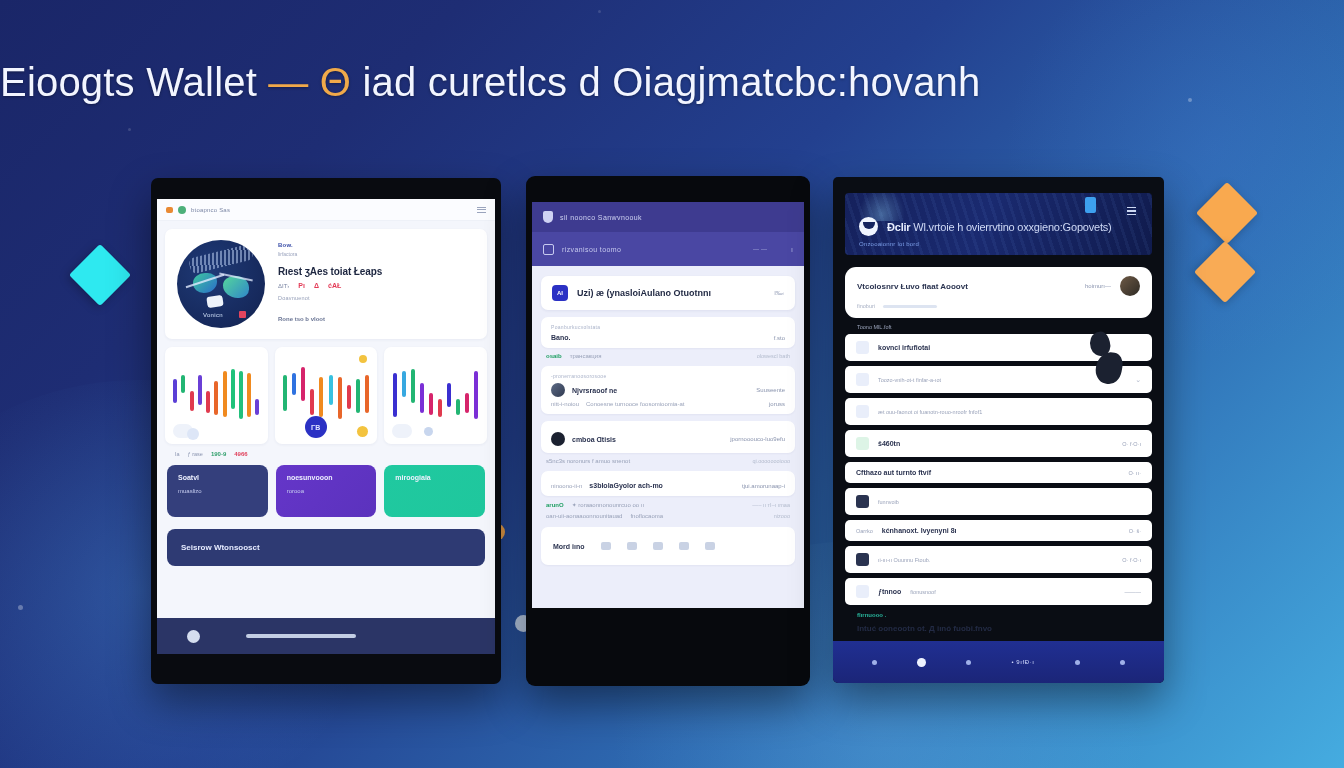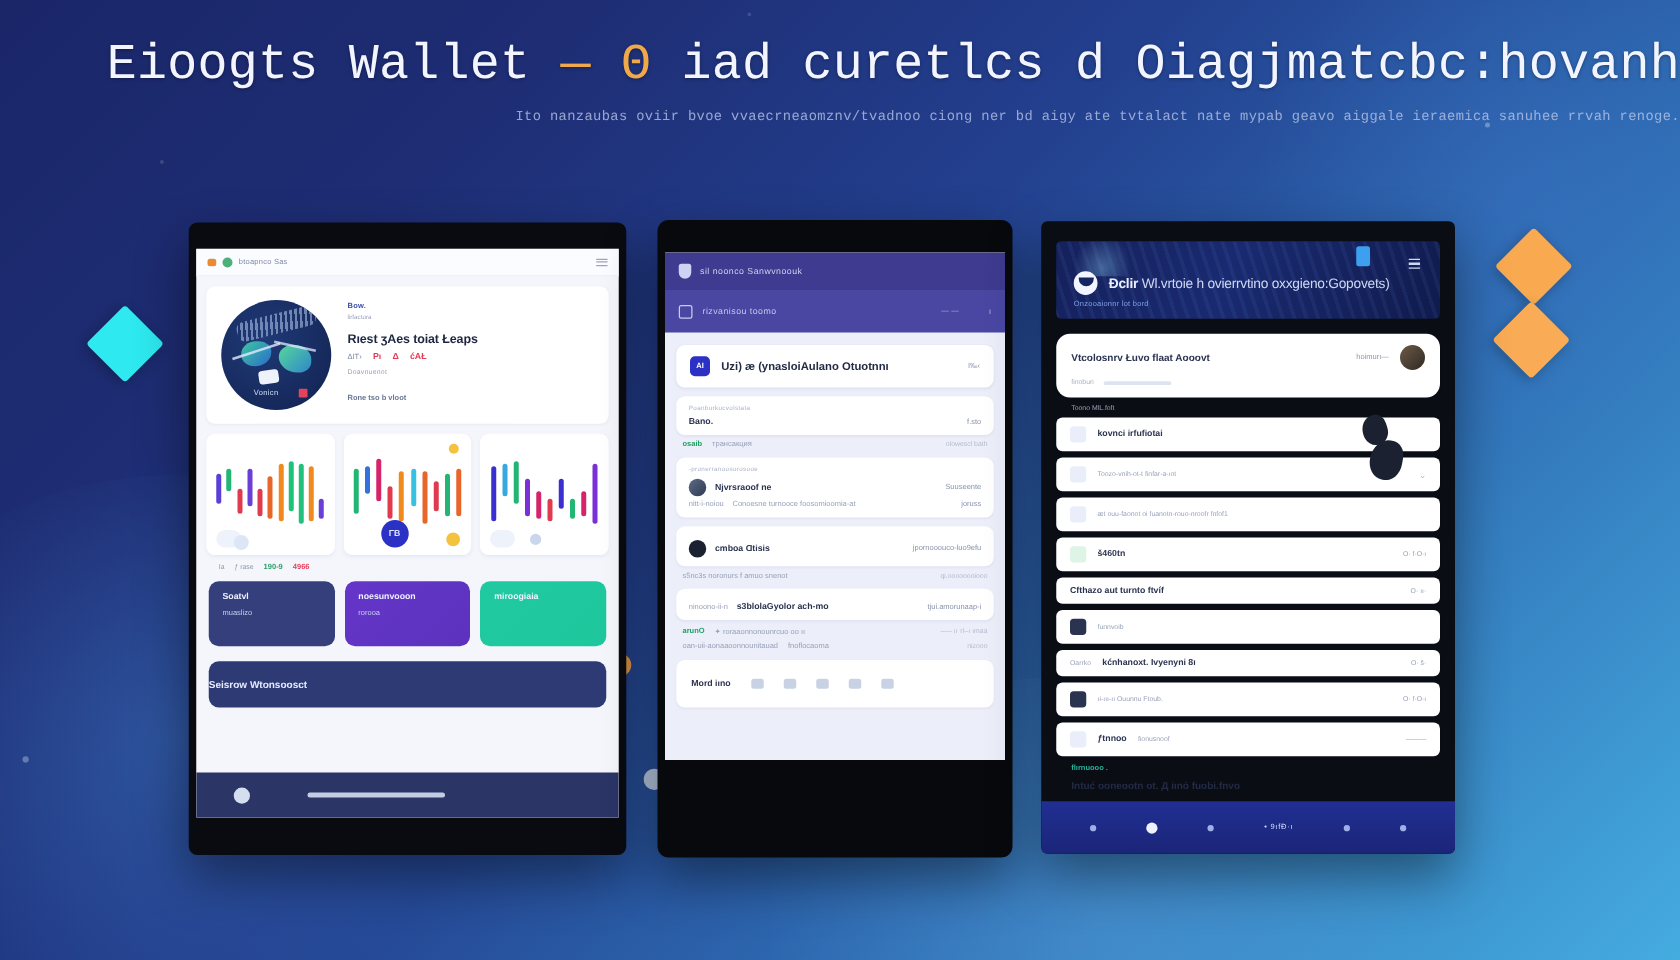--- a/index.html
+++ b/index.html
@@ -11,21 +11,21 @@
   }
 
   
   .bg-glow { position:absolute; border-radius:50%; pointer-events:none; }
   .glow-a { left:-120px; top:380px; width:520px; height:420px; background:radial-gradient(circle,rgba(80,160,230,.28),rgba(80,160,230,0) 70%); }
   .glow-b { right:-80px; top:-60px; width:420px; height:420px; background:radial-gradient(circle,rgba(70,130,220,.22),rgba(70,130,220,0) 70%); }
   .glow-c { left:560px; top:540px; width:640px; height:380px; background:radial-gradient(circle,rgba(120,190,240,.20),rgba(120,190,240,0) 72%); }
   .speck { position:absolute; background:rgba(255,255,255,.30); border-radius:50%; }
 
   
-  .header { position:absolute; left:0; top:30px; width:100%; text-align:right;font-family:Liberation Mono, monospace; }
+  .header { position:absolute; left:0; top:60px; width:100%; text-align:left; }
   .header h1 {
     font-size:40px; font-weight:400; color:#f2f5ff; letter-spacing:.2px;
     text-shadow:0 1px 3px rgba(0,0,0,.35); white-space:nowrap;
   }
   .header h1 .accent { color:#f0a94a; }
   .header .sub {
     margin-top:13px; font-size:11px; color:#b9c6e8; letter-spacing:.3px;
     opacity:.78; white-space:nowrap;
   }
 
@@ -117,21 +117,21 @@
   .t-tiles { display:flex; gap:8px; margin:8px 10px 0 10px; }
   .t-tile { flex:1; height:52px; border-radius:8px; padding:9px 11px; }
   .tile-1 { background:#343f7c; }
   .tile-2 { background:linear-gradient(135deg,#6536c9,#5b32bd); }
   .tile-3 { background:linear-gradient(135deg,#20c9a0,#1fc79d); }
   .t-tile .th { font-size:7px; color:#eef1ff; font-weight:700; }
   .t-tile .tb { font-size:6px; color:#c6cdf0; margin-top:7px; }
   .tile-3 .tb { color:#e6fff8; }
   .t-banner2 {
     margin:12px 10px 0 10px; height:37px; border-radius:8px; background:#2e3a73;
-    display:flex; align-items:center; padding:0 0;
+    display:flex; align-items:center; padding:0 14px;
     font-size:8px; color:#e6ebff; font-weight:600;
   }
   .t-taskbar {
     position:absolute; left:0; right:0; bottom:0; height:36px; background:#2b3566;
     display:flex; align-items:center; padding:0 30px;
   }
   .t-taskbar .tb-ic { width:13px; height:13px; border-radius:50%; background:#d5deef; }
   .t-taskbar .tb-bar { margin-left:46px; width:110px; height:4px; border-radius:2px; background:#c3cee4; }
 
   
@@ -257,21 +257,20 @@
 <div class="bg-glow glow-a"></div>
 <div class="bg-glow glow-b"></div>
 <div class="bg-glow glow-c"></div>
 <div class="speck" style="left:18px;top:605px;width:5px;height:5px;"></div>
 <div class="speck" style="left:1188px;top:98px;width:4px;height:4px;"></div>
 <div class="speck" style="left:128px;top:128px;width:3px;height:3px;opacity:.5;"></div>
 <div class="speck" style="left:598px;top:10px;width:3px;height:3px;opacity:.45;"></div>
 
 <div class="header">
   <h1><span>Eioogts Wallet</span> <span class="accent">— Θ</span> <span>iad curetlcs d Oiagjmatcbc:hovanh</span></h1>
-  <div class="sub">Ito nanzaubas oviir bvoe vvaecrneaomznv/tvadnoo ciong ner bd aigy ate tvtalact nate mypab geavo aiggale ieraemica sanuhee  rrvah renoge.</div>
 </div>
 
 <div class="diamond dia-cyan"></div>
 <div class="diamond dia-or-1"></div>
 <div class="diamond dia-or-2"></div>
 <div class="dot-orange"></div>
 <div class="dot-white"></div>
 
 <div class="tablet">
   <div class="screen">

